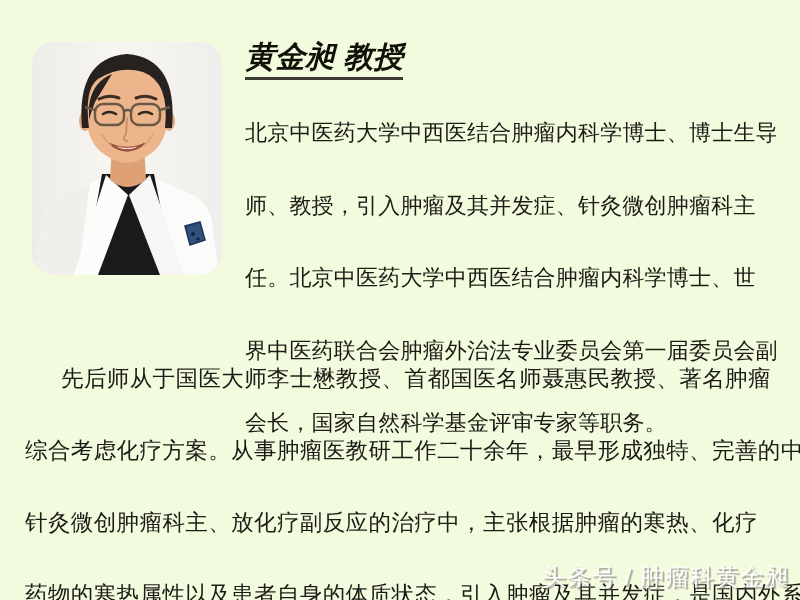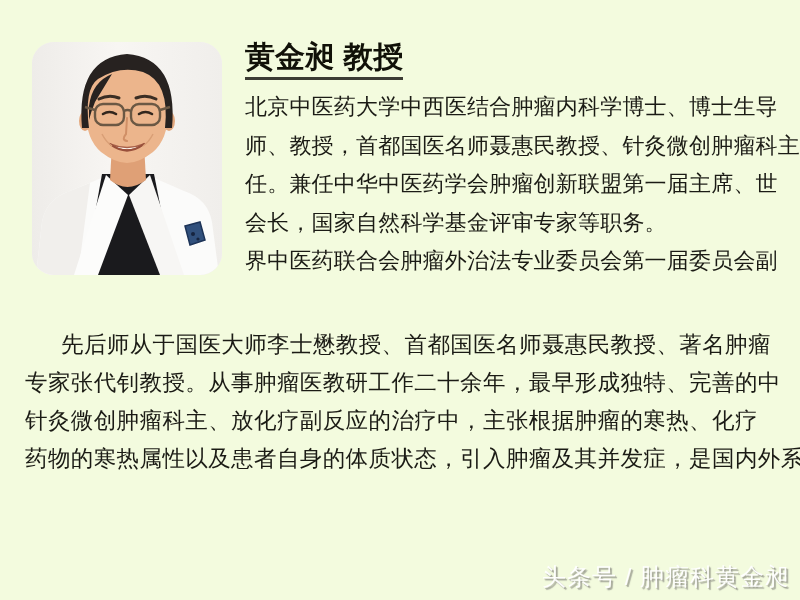--- a/index.html
+++ b/index.html
@@ -31,28 +31,29 @@
   }
   .title {
     display: inline-block;
     margin: 0;
     font-size: 30px;
     font-weight: bold;
     color: #111108;
     line-height: 34px;
     padding-bottom: 3px;
     border-bottom: 3px solid #3c3c34;
+    font-style: italic;
   }
   .intro {
     margin-top: 8px;
     font-size: 22px;
     line-height: 38.5px;
     letter-spacing: 0.2px;
   }
-  .text-line { white-space: nowrap; }
+  .text-line { white-space: nowrap; margin-top: 34px; }
   .bio {
     position: absolute;
     left: 25px; top: 326px;
     width: 764px;
     font-size: 22.5px;
     line-height: 38px;
     letter-spacing: 0.4px;
   }
   .bio .indent { padding-left: 36px; }
   .watermark {
@@ -126,29 +127,29 @@
         <circle cx="161" cy="192" r="2" fill="#16243f"></circle>
         <circle cx="166" cy="197" r="1.6" fill="#16243f"></circle>
       </g>
     </svg>
   </div>
 
   <div class="right-col">
     <h1 class="title">黄金昶 教授</h1>
     <div class="intro">
       <div class="text-line">北京中医药大学中西医结合肿瘤内科学博士、博士生导</div>
-      <div class="text-line">师、教授，首都国医名师聂惠民教授、针灸微创肿瘤科主</div>
-      <div class="text-line">任。兼任中华中医药学会肿瘤创新联盟第一届主席、世</div>
+      <div class="text-line">师、教授，引入肿瘤及其并发症、针灸微创肿瘤科主</div>
+      <div class="text-line">任。北京中医药大学中西医结合肿瘤内科学博士、世</div>
+      <div class="text-line">界中医药联合会肿瘤外治法专业委员会第一届委员会副</div>
       <div class="text-line">会长，国家自然科学基金评审专家等职务。</div>
-      <div class="text-line">界中医药联合会肿瘤外治法专业委员会第一届委员会副</div>
     </div>
   </div>
 
   <div class="bio">
     <div class="text-line indent">先后师从于国医大师李士懋教授、首都国医名师聂惠民教授、著名肿瘤</div>
-    <div class="text-line">专家张代钊教授。从事肿瘤医教研工作二十余年，最早形成独特、完善的中</div>
+    <div class="text-line">综合考虑化疗方案。从事肿瘤医教研工作二十余年，最早形成独特、完善的中</div>
     <div class="text-line">针灸微创肿瘤科主、放化疗副反应的治疗中，主张根据肿瘤的寒热、化疗</div>
     <div class="text-line">药物的寒热属性以及患者自身的体质状态，引入肿瘤及其并发症，是国内外系</div>
   </div>
 
   <div class="watermark">头条号 / 肿瘤科黄金昶</div>
 
 </div>
 
 </body></html>

